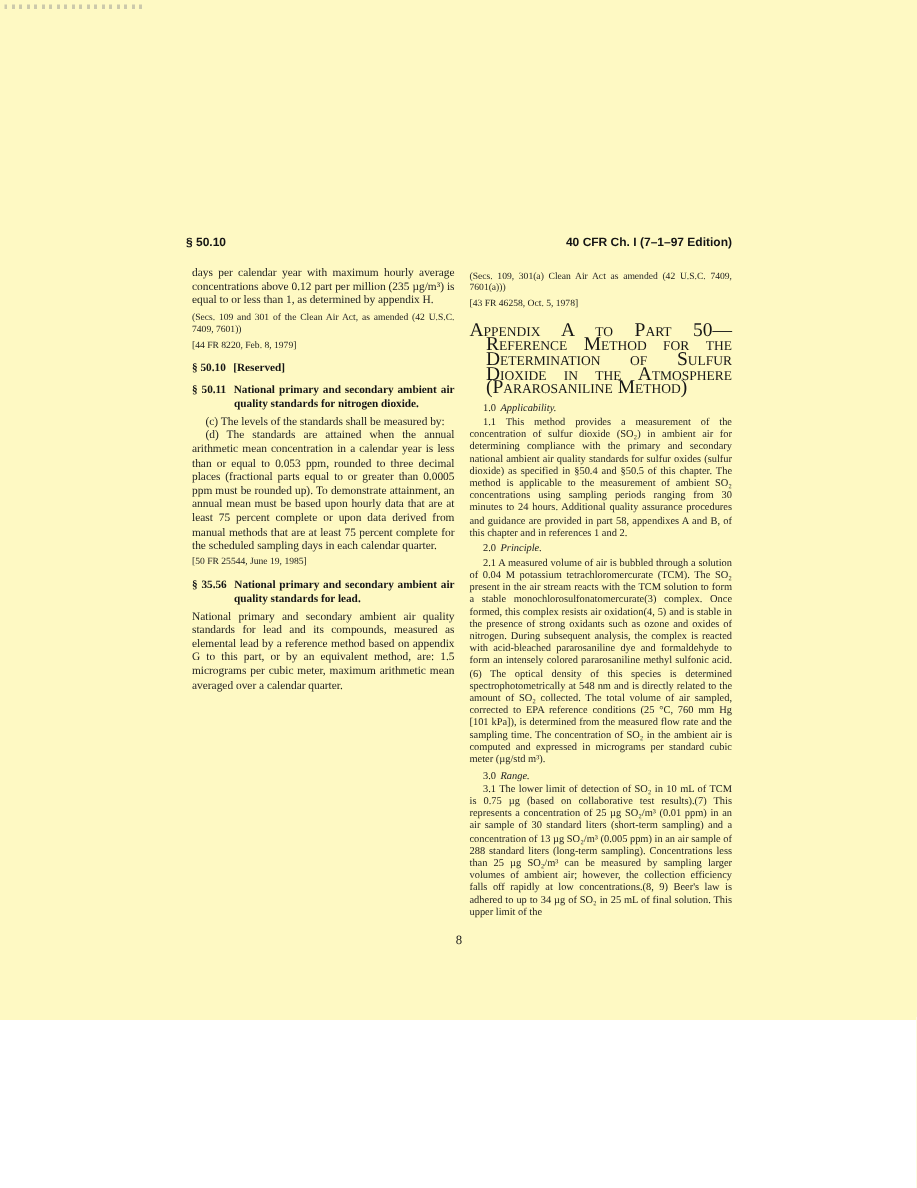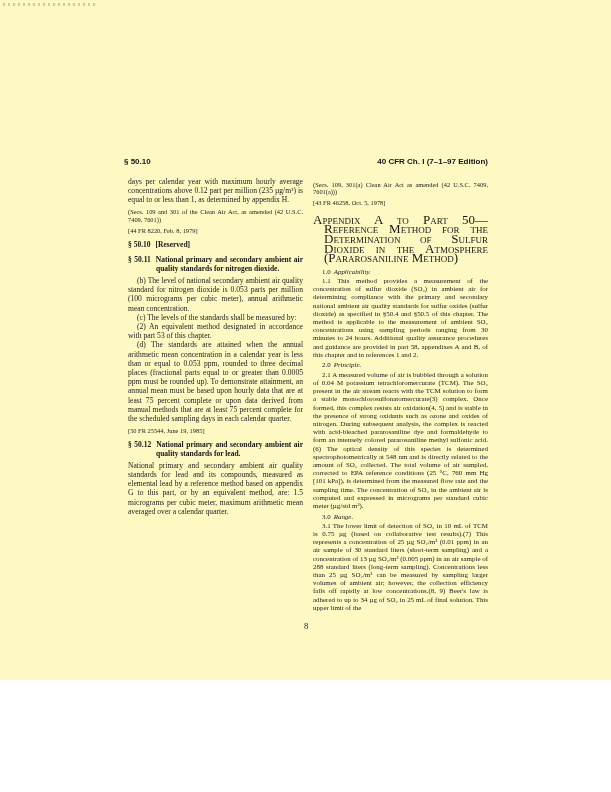--- a/index.html
+++ b/index.html
@@ -125,28 +125,26 @@
         <p class="fine">(Secs. 109 and 301 of the Clean Air Act, as amended (42 U.S.C. 7409, 7601))</p>
         <p class="fine">[44 FR 8220, Feb. 8, 1979]</p>
 
         <div class="sec-head">
           <span class="sec-num">§ 50.10</span><span>[Reserved]</span>
         </div>
 
         <div class="sec-head">
           <span class="sec-num">§ 50.11</span><span>National primary and secondary ambient air quality standards for nitrogen dioxide.</span>
         </div>
-        <p>(b) The level of national secondary ambient air quality standard for nitrogen dioxide is 0.053 parts per million (100 micrograms per cubic meter), annual arithmetic mean concentration.</p>
         <p>(c) The levels of the standards shall be measured by:</p>
-        <p>(2) An equivalent method designated in accordance with part 53 of this chapter.</p>
         <p>(d) The standards are attained when the annual arithmetic mean concentration in a calendar year is less than or equal to 0.053 ppm, rounded to three decimal places (fractional parts equal to or greater than 0.0005 ppm must be rounded up). To demonstrate attainment, an annual mean must be based upon hourly data that are at least 75 percent complete or upon data derived from manual methods that are at least 75 percent complete for the scheduled sampling days in each calendar quarter.</p>
         <p class="fine">[50 FR 25544, June 19, 1985]</p>
 
         <div class="sec-head">
-          <span class="sec-num">§ 50.12</span><span>National primary and secondary ambient air quality standards for lead.</span>
+          <span class="sec-num">§ 35.56</span><span>National primary and secondary ambient air quality standards for lead.</span>
         </div>
         <p class="no-indent">National primary and secondary ambient air quality standards for lead and its compounds, measured as elemental lead by a reference method based on appendix G to this part, or by an equivalent method, are: 1.5 micrograms per cubic meter, maximum arithmetic mean averaged over a calendar quarter.</p>
       </div>
 
       <div class="col col-right">
         <p class="fine">(Secs. 109, 301(a) Clean Air Act as amended (42 U.S.C. 7409, 7601(a)))</p>
         <p class="fine">[43 FR 46258, Oct. 5, 1978]</p>
 
         <div class="app-head">Appendix A to Part 50—Reference Method for the Determination of Sulfur Dioxide in the Atmosphere (Pararosaniline Method)</div>
 

